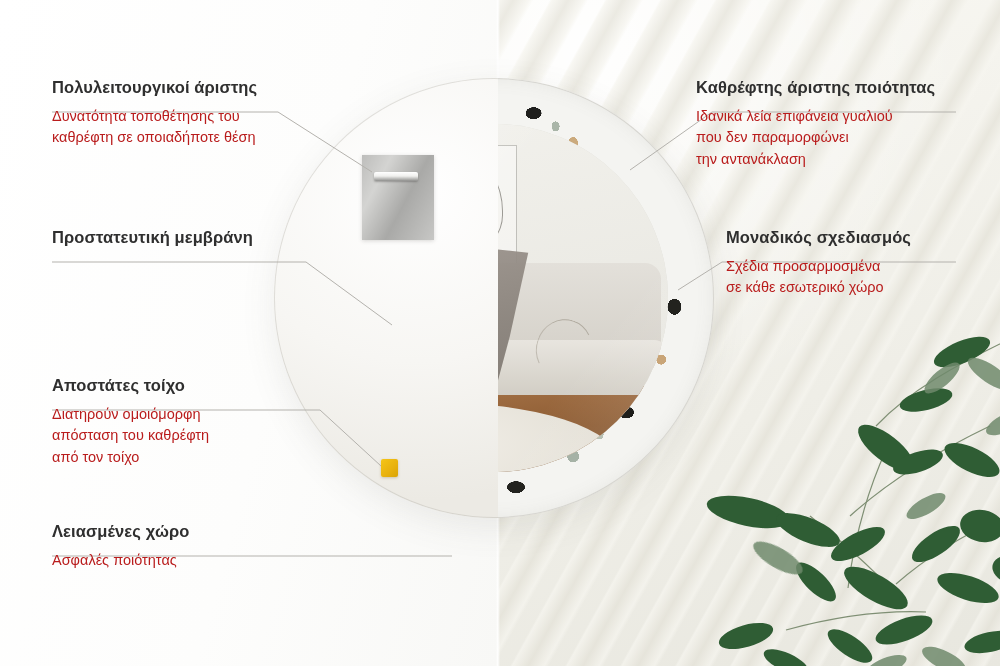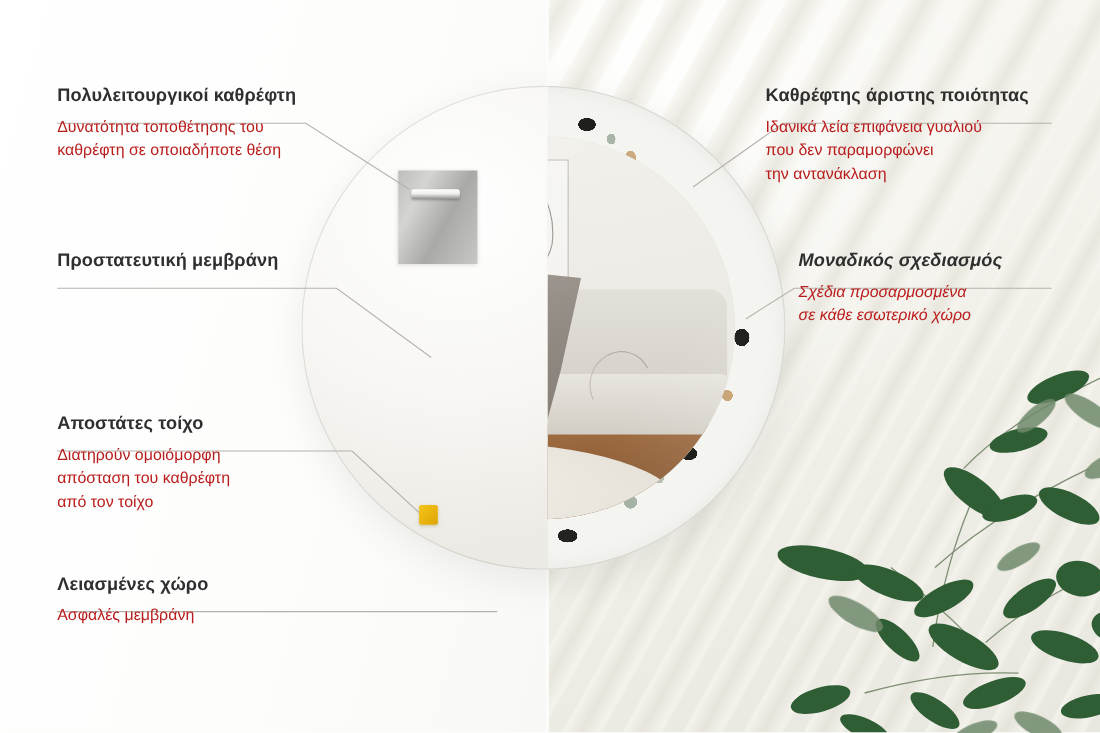--- a/index.html
+++ b/index.html
@@ -262,21 +262,21 @@
     font-weight: 400;
   }
   .callout.left  { left: 52px; text-align: left; }
   .callout.right { right: 44px; text-align: left; }
 
   .c1 { top: 78px;  width: 250px; }
   .c2 { top: 228px; width: 250px; }
   .c3 { top: 376px; width: 250px; }
   .c4 { top: 522px; width: 250px; }
   .r1 { top: 78px;  width: 260px; }
-  .r2 { top: 228px; width: 230px; font-style: italic; }
+  .r2 { top: 228px; width: 230px; }
 
   
   .connectors {
     position: absolute;
     left: 0; top: 0;
     width: 1000px; height: 666px;
     pointer-events: none;
   }
   .connectors path, .connectors line {
     fill: none;
@@ -335,33 +335,33 @@
   <svg class="connectors" viewBox="0 0 1000 666">
     <path d="M52 112 L278 112 L372 172"></path>
     <path d="M52 262 L306 262 L392 325"></path>
     <path d="M52 410 L320 410 L381 466"></path>
     <line x1="52" y1="556" x2="452" y2="556"></line>
     <path d="M956 112 L712 112 L630 170"></path>
     <path d="M956 262 L722 262 L678 290"></path>
   </svg>
 
   <div class="callout left c1">
-    <h3>Πολυλειτουργικοί καθρέφτη</h3>
+    <h3>Πολυλειτουργικοί άριστης</h3>
     <p>Δυνατότητα τοποθέτησης του<br>καθρέφτη σε οποιαδήποτε θέση</p>
   </div>
   <div class="callout left c2">
     <h3>Προστατευτική μεμβράνη</h3>
   </div>
   <div class="callout left c3">
     <h3>Αποστάτες τοίχο</h3>
     <p>Διατηρούν ομοιόμορφη<br>απόσταση του καθρέφτη<br>από τον τοίχο</p>
   </div>
   <div class="callout left c4">
     <h3>Λειασμένες χώρο</h3>
-    <p>Ασφαλές μεμβράνη</p>
+    <p>Ασφαλές ποιότητας</p>
   </div>
 
   <div class="callout right r1">
     <h3>Καθρέφτης άριστης ποιότητας</h3>
     <p>Ιδανικά λεία επιφάνεια γυαλιού<br>που δεν παραμορφώνει<br>την αντανάκλαση</p>
   </div>
   <div class="callout right r2">
     <h3>Μοναδικός σχεδιασμός</h3>
     <p>Σχέδια προσαρμοσμένα<br>σε κάθε εσωτερικό χώρο</p>
   </div>

